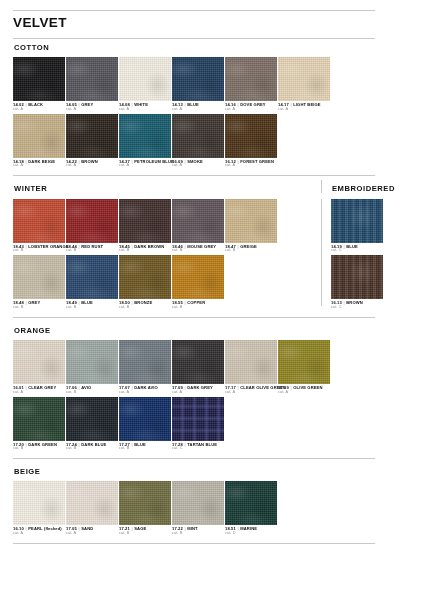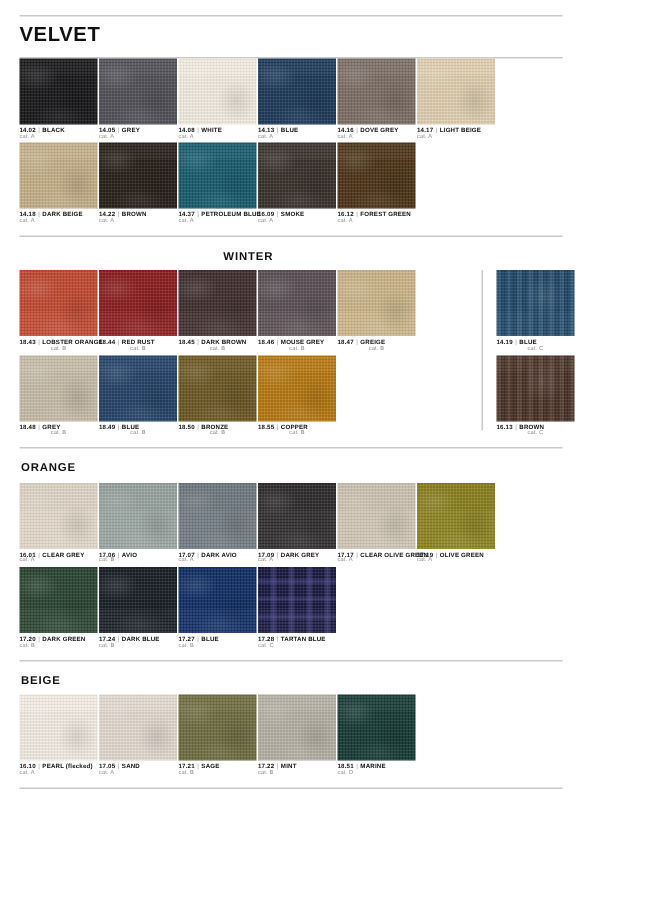--- a/index.html
+++ b/index.html
@@ -53,21 +53,20 @@
     letter-spacing: 0.55px;
     color: #111;
     padding: 5px 0 5px 1px;
     line-height: 1.1;
   }
 
   
   .cols {
     display: flex;
     align-items: flex-start;
-    text-align: center;
   }
   .col-main {
     flex: 0 0 304px;
   }
   .col-side {
     flex: 1 1 auto;
     padding-left: 14px;
     position: relative;
   }
   .col-side::before {
@@ -169,20 +168,21 @@
 <div class="page">
 
   <div class="title-block">
     <div class="rule"></div>
     <div class="doc-title">VELVET</div>
     <div class="rule"></div>
   </div>
 
   <div id="sections-root">
       <div class="section">
+        <div class="section-title">COTTON</div>
         <div class="swatch-row">
           <div class="swatch">
             <div class="chip" style="background: rgb(21, 21, 23);">
               <div class="weave"></div>
               <div class="mottle"></div>
             </div>
             <div class="swatch-caption">
               <div class="cap-line1">
                 <span class="cap-code">14.02</span>
                 <span class="cap-sep">|</span>
@@ -333,20 +333,23 @@
           </div>
         </div>
         <div class="rule rule-spaced"></div>
         <div class="sec-gap"></div>
       </div>
       <div class="section">
         <div class="cols">
           <div class="col-main">
             <div class="section-title">WINTER</div>
           </div>
+          <div class="col-side">
+            <div class="section-title">EMBROIDERED</div>
+          </div>
         </div>
         <div class="cols">
           <div class="col-main">
             <div class="swatch-row">
               <div class="swatch">
                 <div class="chip" style="background: rgb(192, 71, 47);">
                   <div class="weave"></div>
                   <div class="mottle"></div>
                 </div>
                 <div class="swatch-caption">

